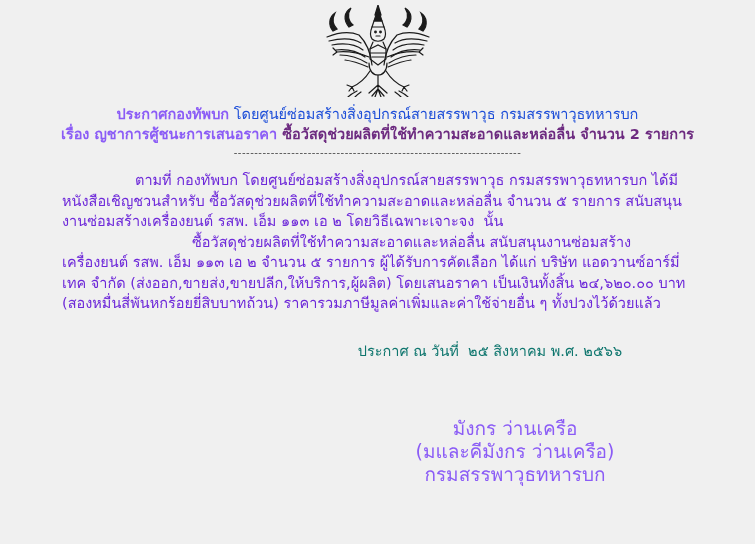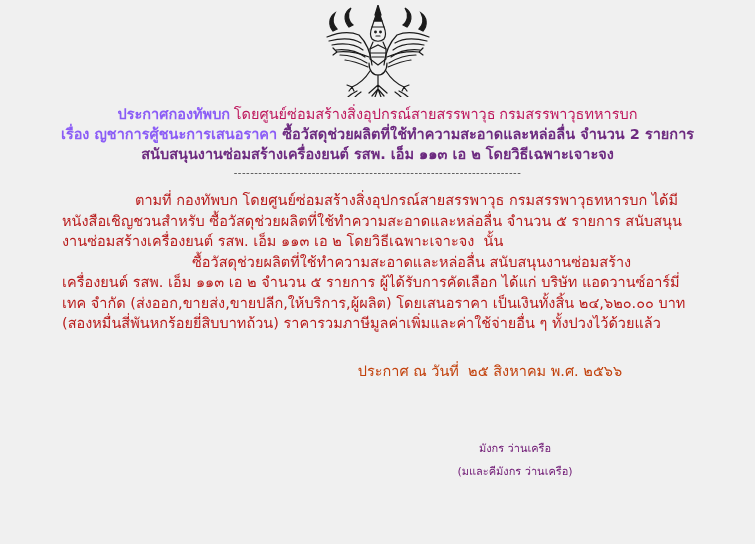--- a/index.html
+++ b/index.html
@@ -23,55 +23,55 @@
   }
   .emblem svg { display: block; }
   .title-block {
     text-align: center;
     font-size: 14.5px;
     line-height: 20px;
     margin-top: 7px;
     font-weight: bold;
   }
   .dark   { color: #8b5cf6; }
-  .normal { font-weight: normal; color: #be185d; font-family: Liberation Serif, serif; }
+  .normal { font-weight: normal; color: #1d4ed8; }
   .purple { color: #6d2b80; }
   .divider {
     text-align: center;
     color: #4c4c4c;
     font-size: 10px;
     font-weight: normal;
     letter-spacing: 0.5px;
     line-height: 13px;
     margin-top: 2px;
     white-space: nowrap;
   }
   .body-text {
     margin: 11px 62px 0 62px;
-    color: #b91c1c;
+    color: #6d28d9;
     font-size: 14.5px;
     line-height: 20.5px;
   }
   .body-text p { margin: 0; }
   .p1 { text-indent: 73px; }
   .p2 { text-indent: 130px; }
   .date-row {
     width: 380px;
     margin: 27px 0 0 300px;
     text-align: center;
-    color: #c2410c;
+    color: #0f766e;
     font-size: 14.5px;
     line-height: 20px;
   }
   .sig-block {
     width: 430px;
     margin: 56px 0 0 300px;
     text-align: center;
-    color: #701a75;
-    font-size: 11px;
+    color: #8b5cf6;
+    font-size: 19px;
     line-height: 23px;
   }
 </style>
 </head>
 <body>
 
 <div class="doc">
 
   <div class="emblem">
     <svg viewBox="0 0 110 92" width="112" height="92" aria-hidden="true">
@@ -108,31 +108,29 @@
     </svg>
   </div>
 
   <div class="title-block">
     <div>
       <span class="dark">ประกาศกองทัพบก</span><span class="normal"> โดยศูนย์ซ่อมสร้างสิ่งอุปกรณ์สายสรรพาวุธ กรมสรรพาวุธทหารบก</span>
     </div>
     <div>
       <span class="dark">เรื่อง ญชาการศู้ชนะการเสนอราคา </span><span class="purple">ซื้อวัสดุช่วยผลิตที่ใช้ทำความสะอาดและหล่อลื่น จำนวน 2 รายการ</span>
     </div>
-    <div>
-      <span class="purple">สนับสนุนงานซ่อมสร้างเครื่องยนต์ รสพ. เอ็ม ๑๑๓ เอ ๒ โดยวิธีเฉพาะเจาะจง</span>
-    </div>
     <div class="divider">----------------------------------------------------------------------</div>
   </div>
 
   <div class="body-text">
     <p class="p1">ตามที่ กองทัพบก โดยศูนย์ซ่อมสร้างสิ่งอุปกรณ์สายสรรพาวุธ กรมสรรพาวุธทหารบก ได้มีหนังสือเชิญชวนสำหรับ ซื้อวัสดุช่วยผลิตที่ใช้ทำความสะอาดและหล่อลื่น จำนวน ๕ รายการ สนับสนุนงานซ่อมสร้างเครื่องยนต์ รสพ. เอ็ม ๑๑๓ เอ ๒ โดยวิธีเฉพาะเจาะจง&nbsp; นั้น</p>
     <p class="p2">ซื้อวัสดุช่วยผลิตที่ใช้ทำความสะอาดและหล่อลื่น สนับสนุนงานซ่อมสร้างเครื่องยนต์ รสพ. เอ็ม ๑๑๓ เอ ๒ จำนวน ๕ รายการ ผู้ได้รับการคัดเลือก ได้แก่ บริษัท แอดวานซ์อาร์มี่เทค จำกัด (ส่งออก,ขายส่ง,ขายปลีก,ให้บริการ,ผู้ผลิต) โดยเสนอราคา เป็นเงินทั้งสิ้น ๒๔,๖๒๐.๐๐ บาท (สองหมื่นสี่พันหกร้อยยี่สิบบาทถ้วน) ราคารวมภาษีมูลค่าเพิ่มและค่าใช้จ่ายอื่น ๆ ทั้งปวงไว้ด้วยแล้ว</p>
   </div>
 
   <div class="date-row">ประกาศ ณ วันที่&nbsp; ๒๕ สิงหาคม พ.ศ. ๒๕๖๖</div>
 
   <div class="sig-block">
     <div>มังกร ว่านเครือ</div>
     <div>(มและคีมังกร ว่านเครือ)</div>
+    <div>กรมสรรพาวุธทหารบก</div>
   </div>
 
 </div>
 
 </body></html>

